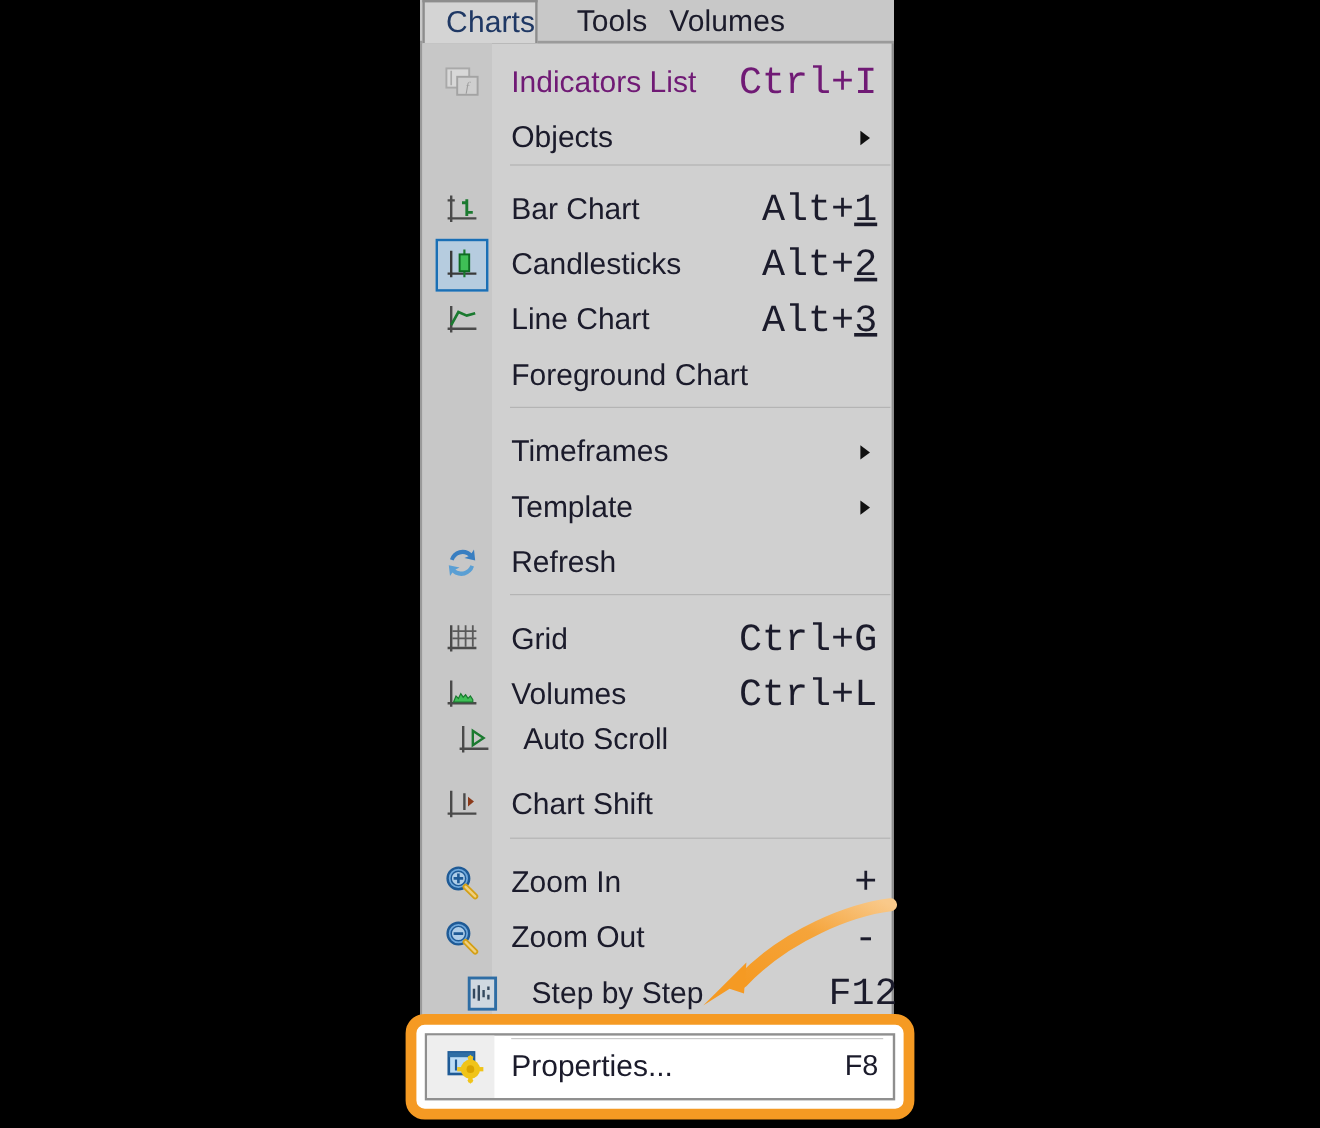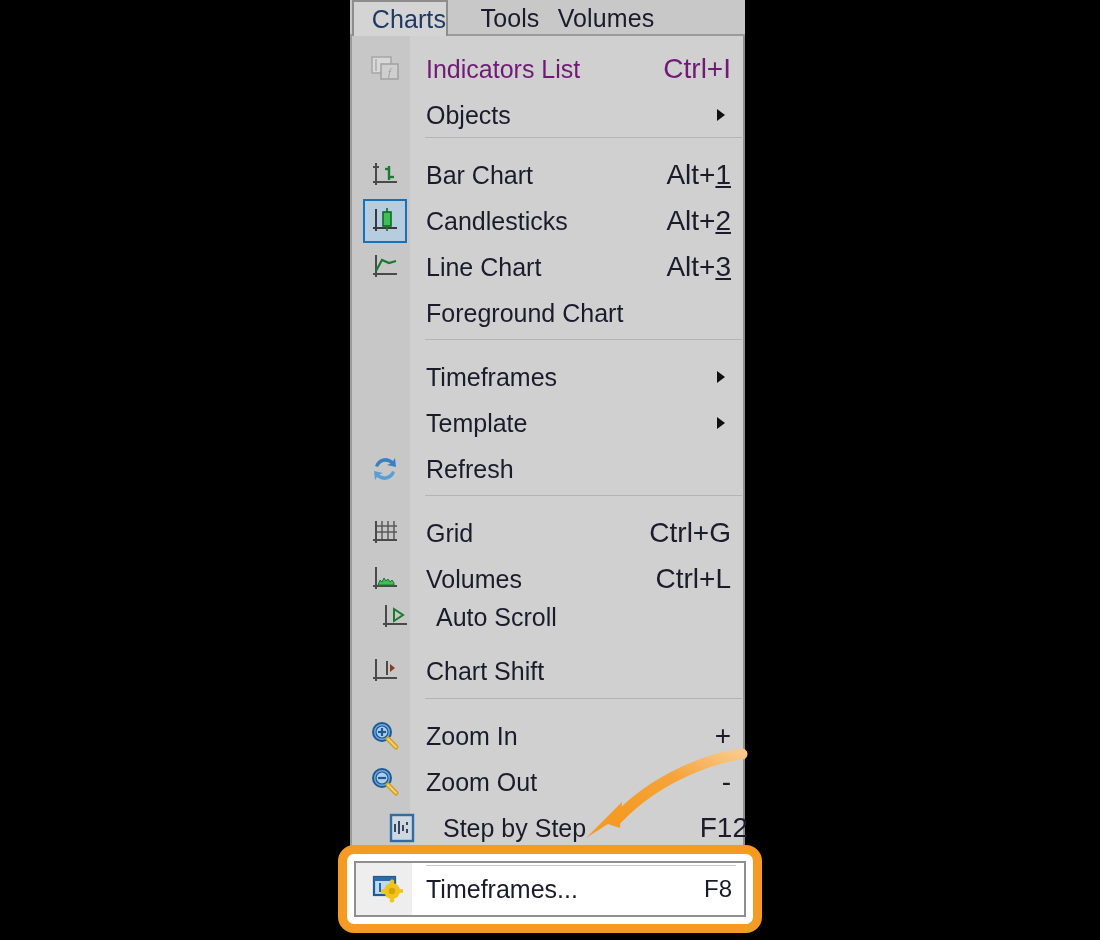--- a/index.html
+++ b/index.html
@@ -60,21 +60,21 @@
     position:absolute;left:12px;top:50%;transform:translateY(-50%);
     width:42px;height:38px;
     display:flex;align-items:center;justify-content:center;
   }
   .row .lbl{
     position:absolute;left:74px;top:50%;transform:translateY(-50%);
     font-size:25px;color:#1b1b2b;white-space:nowrap;
   }
   .row .acc{
     position:absolute;right:12px;top:50%;transform:translateY(-50%);
-    font-size:28px;color:#1b1b2b;white-space:nowrap;
+    font-size:32px;color:#1b1b2b;white-space:nowrap;font-family:Liberation Mono, monospace;
   }
   .row.disabled .lbl,.row.disabled .acc{color:#701a75;}
   .acc u{text-decoration:underline;}
   .arrow{
     position:absolute;right:18px;top:50%;transform:translateY(-50%);
     width:0;height:0;border-left:8px solid #101010;
     border-top:6px solid transparent;border-bottom:6px solid transparent;
   }
   .sep{
     position:absolute;left:73px;width:317px;height:1px;background:#b4b4b4;
@@ -367,17 +367,17 @@
             <rect x="-1.8" y="-11" width="3.6" height="4"></rect>
             <rect x="-1.8" y="7" width="3.6" height="4"></rect>
             <rect x="-11" y="-1.8" width="4" height="3.6"></rect>
             <rect x="7" y="-1.8" width="4" height="3.6"></rect>
             <rect x="-8.5" y="-8.5" width="3.6" height="3.6" transform="rotate(45)"></rect>
             <rect x="4.9" y="4.9" width="3.6" height="3.6" transform="rotate(45)"></rect>
           </g>
         </g>
       </svg>
     </span>
-    <span class="lbl">Timeframes...</span>
+    <span class="lbl">Properties...</span>
     <span class="acc">F8</span>
   </div>
 
 </div>
 
 </body></html>

